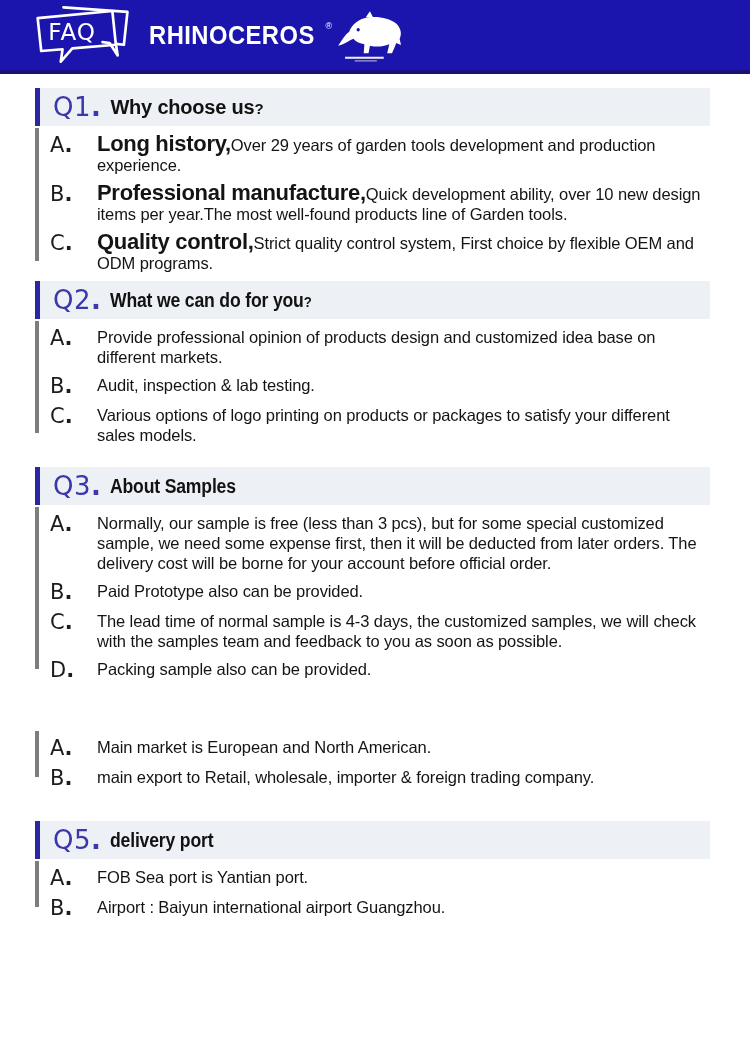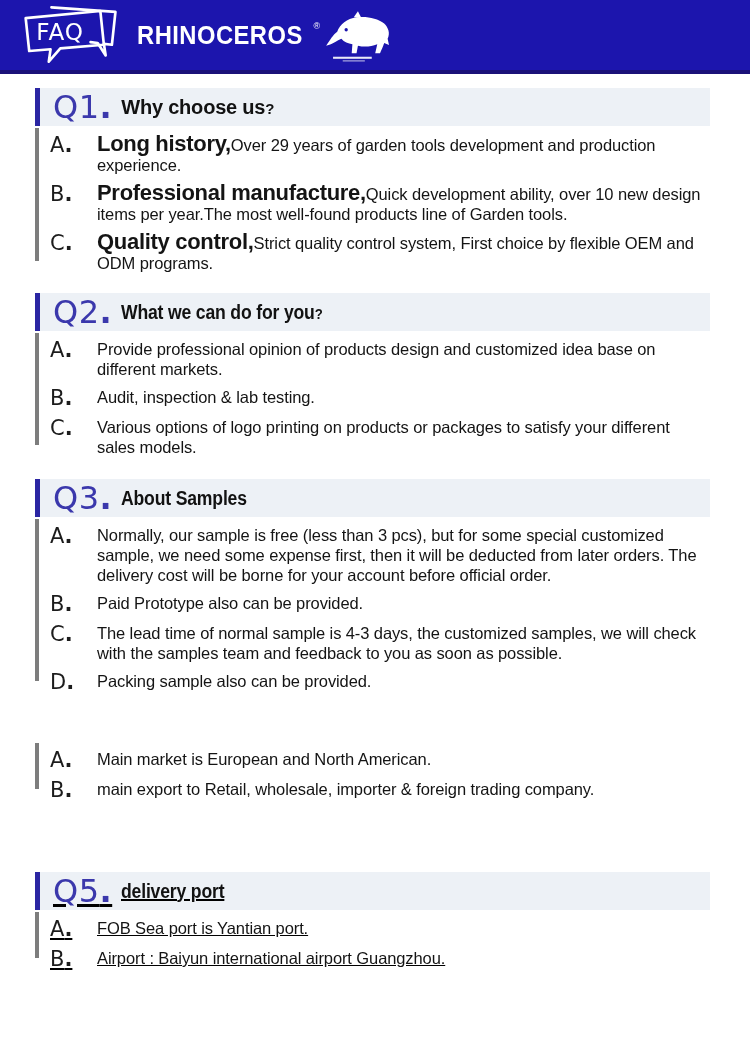--- a/index.html
+++ b/index.html
@@ -12,47 +12,47 @@
   }
   html,body{margin:0;padding:0;background:#ffffff;}
   .page{
     position:relative;width:750px;height:1055px;overflow:hidden;
     background:#ffffff;font-family:"Liberation Sans",sans-serif;
   }
   
   .topbar{
     height:70px;background:var(--topbar);
     border-bottom:4px solid var(--topbar-edge);
-    display:flex;align-items:center;padding-left:19px;box-sizing:content-box;
+    display:flex;align-items:center;padding-left:31px;box-sizing:content-box;
   }
   .faq-logo{flex:0 0 auto;}
   .faq-logo svg{display:block;}
   .brand{display:flex;align-items:flex-start;margin-left:14px;}
   .brand-text{
     color:#fff;font-weight:bold;font-size:25px;line-height:60px;
     letter-spacing:.5px;transform:scaleX(.95);transform-origin:left center;
     font-family:"Liberation Sans",sans-serif;
   }
   .reg{color:#fff;font-size:9px;margin:16px 0 0 2px;}
   .rhino{margin-left:2px;margin-top:4px;}
   
   main{display:block;}
   .qa{margin-left:35px;width:675px;}
   .qa:nth-of-type(1){margin-top:14px;}
-  .qa:nth-of-type(2){margin-top:20px;}
+  .qa:nth-of-type(2){margin-top:8px;}
   .qa:nth-of-type(3){margin-top:22px;}
   .qa:nth-of-type(4){margin-top:48px;}
-  .qa:nth-of-type(5){margin-top:71px;text-decoration:underline;}
+  .qa:nth-of-type(5){margin-top:32px;}
   .qa-header{
     background:var(--secbg);border-left:5px solid var(--accent);
     height:38px;display:flex;align-items:center;padding-left:13px;
     box-sizing:border-box;
   }
   .qnum{
-    font-family:"DejaVu Sans",sans-serif;font-size:32px;line-height:1;
+    font-family:"DejaVu Sans",sans-serif;font-size:26px;line-height:1;
     color:var(--qblue);letter-spacing:.5px;white-space:nowrap;
   }
   .qdot{font-weight:bold;}
   .qa-title{
     font-size:20px;font-weight:bold;color:#121212;margin:0 0 0 9px;
     letter-spacing:-.2px;white-space:nowrap;
   }
   .qa-header.narrow .qa-title{transform:scaleX(.88);transform-origin:left center;}
   .qmark{font-size:15px;font-weight:bold;}
   .qa-items{position:relative;padding:8px 0 0 15px;}

